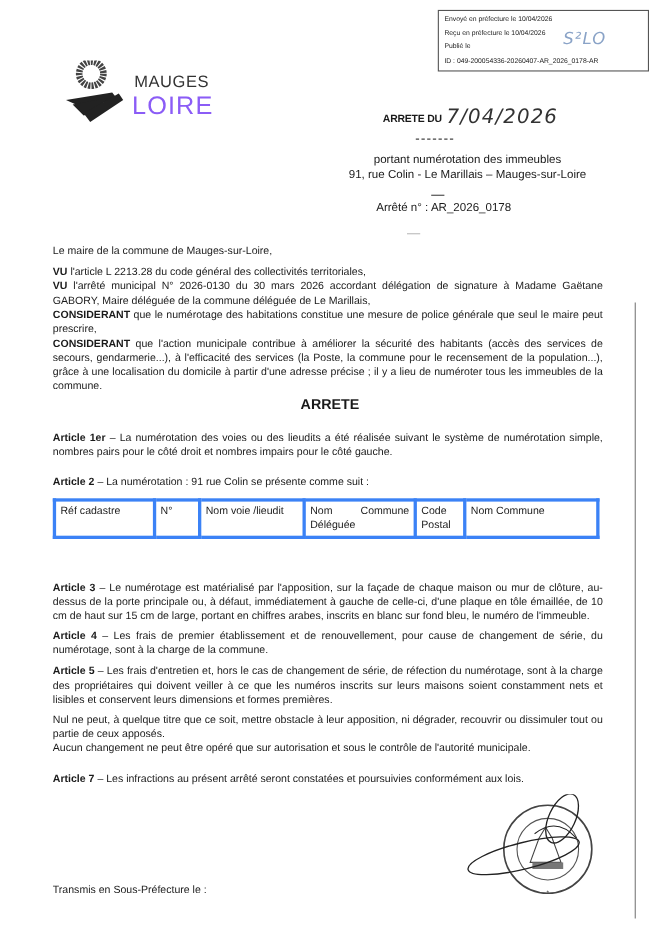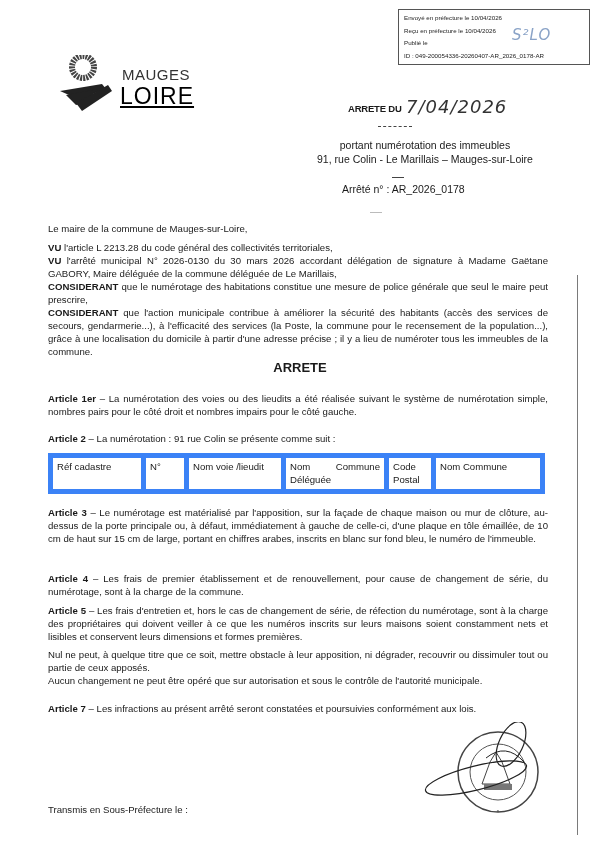--- a/index.html
+++ b/index.html
@@ -12,39 +12,39 @@
 
   
   .pref-box { position:absolute; left:398px; top:9px; width:192px; height:56px; border:1px solid #555;
               font-size:6.2px; line-height:12.5px; padding:2px 5px; box-sizing:border-box; color:#222; }
   .pref-box div { white-space:nowrap; }
   .slo { position:absolute; left:512px; top:26px; font-size:15px; color:#8aa3c7; font-style:italic; letter-spacing:1px; font-family:"DejaVu Sans", sans-serif; }
 
   
   .logo { position:absolute; left:58px; top:55px; width:140px; height:60px; }
   .logo-text1 { position:absolute; left:122px; top:66px; font-size:15px; letter-spacing:0.5px; color:#333; }
-  .logo-text2 { position:absolute; left:120px; top:83px; font-size:23px; letter-spacing:1px; color:#000000; font-weight:300;text-decoration:underline; }
+  .logo-text2 { position:absolute; left:120px; top:83px; font-size:23px; letter-spacing:1px; color:#8b5cf6; font-weight:300; }
 
   
   .title-line { position:absolute; left:348px; top:103px; font-size:9.5px; font-weight:bold; letter-spacing:-0.2px; }
   .title-date { position:absolute; left:406px; top:96px; font-size:18px; font-style:italic; color:#333; font-family:"DejaVu Sans", sans-serif; font-weight:normal; letter-spacing:1px; }
   .dash1 { position:absolute; left:378px; top:126px; width:34px; border-top:1px dashed #444; }
   .subtitle { position:absolute; left:300px; top:138px; width:250px; text-align:center; font-size:10.5px; line-height:14px; }
   .dash2 { position:absolute; left:392px; top:177px; width:12px; border-top:1px solid #444; }
   .ref { position:absolute; left:342px; top:183px; font-size:10.5px; }
   .dash3 { position:absolute; left:370px; top:212px; width:12px; border-top:1px solid #bbb; }
 
   
   .para { position:absolute; left:48px; width:500px; font-size:9.6px; line-height:13px; text-align:justify; }
   .para b { font-weight:bold; }
   .center-title { position:absolute; left:0; width:600px; top:360px; text-align:center; font-size:13px; font-weight:bold; }
 
   
   table.cad { position:absolute; left:48px; top:453px; width:497px; border-collapse:collapse; font-size:9.6px; }
-  table.cad td { border:5px solid #3b82f6; padding:2px 4px; vertical-align:top; line-height:13px; }
+  table.cad td { border:3px solid #3b82f6; padding:2px 4px; vertical-align:top; line-height:13px; }
   table.cad tr.head td { height:27px; }
   .flex-cell { display:flex; justify-content:space-between; }
 
   
   .sig { position:absolute; left:248px; top:733px; font-size:9.6px; line-height:14px; }
   .transmis { position:absolute; left:48px; top:804px; font-size:9.6px; }
   .stamp { position:absolute; left:416px; top:722px; width:150px; height:100px; }
 </style>
 </head>
 <body>
@@ -113,21 +113,21 @@
       </td>
       <td style="width:34px;">
         <div>Code</div>
         <div>Postal</div>
       </td>
       <td>Nom Commune</td>
     </tr>
   </tbody>
     </table>
 
-  <div class="para" style="top:506px;">
+  <div class="para" style="top:528px;">
     <b>Article 3</b><span> – </span><span>Le numérotage est matérialisé par l'apposition, sur la façade de chaque maison ou mur de clôture, au-dessus de la porte principale ou, à défaut, immédiatement à gauche de celle-ci, d'une plaque en tôle émaillée, de 10 cm de haut sur 15 cm de large, portant en chiffres arabes, inscrits en blanc sur fond bleu, le numéro de l'immeuble.</span>
   </div>
   <div class="para" style="top:572px;">
     <b>Article 4</b><span> – </span><span>Les frais de premier établissement et de renouvellement, pour cause de changement de série, du numérotage, sont à la charge de la commune.</span>
   </div>
   <div class="para" style="top:604px;">
     <b>Article 5</b><span> – </span><span>Les frais d'entretien et, hors le cas de changement de série, de réfection du numérotage, sont à la charge des propriétaires qui doivent veiller à ce que les numéros inscrits sur leurs maisons soient constamment nets et lisibles et conservent leurs dimensions et formes premières.</span>
   </div>
   <div class="para" style="top:648px;">
     <div>Nul ne peut, à quelque titre que ce soit, mettre obstacle à leur apposition, ni dégrader, recouvrir ou dissimuler tout ou partie de ceux apposés.</div>

